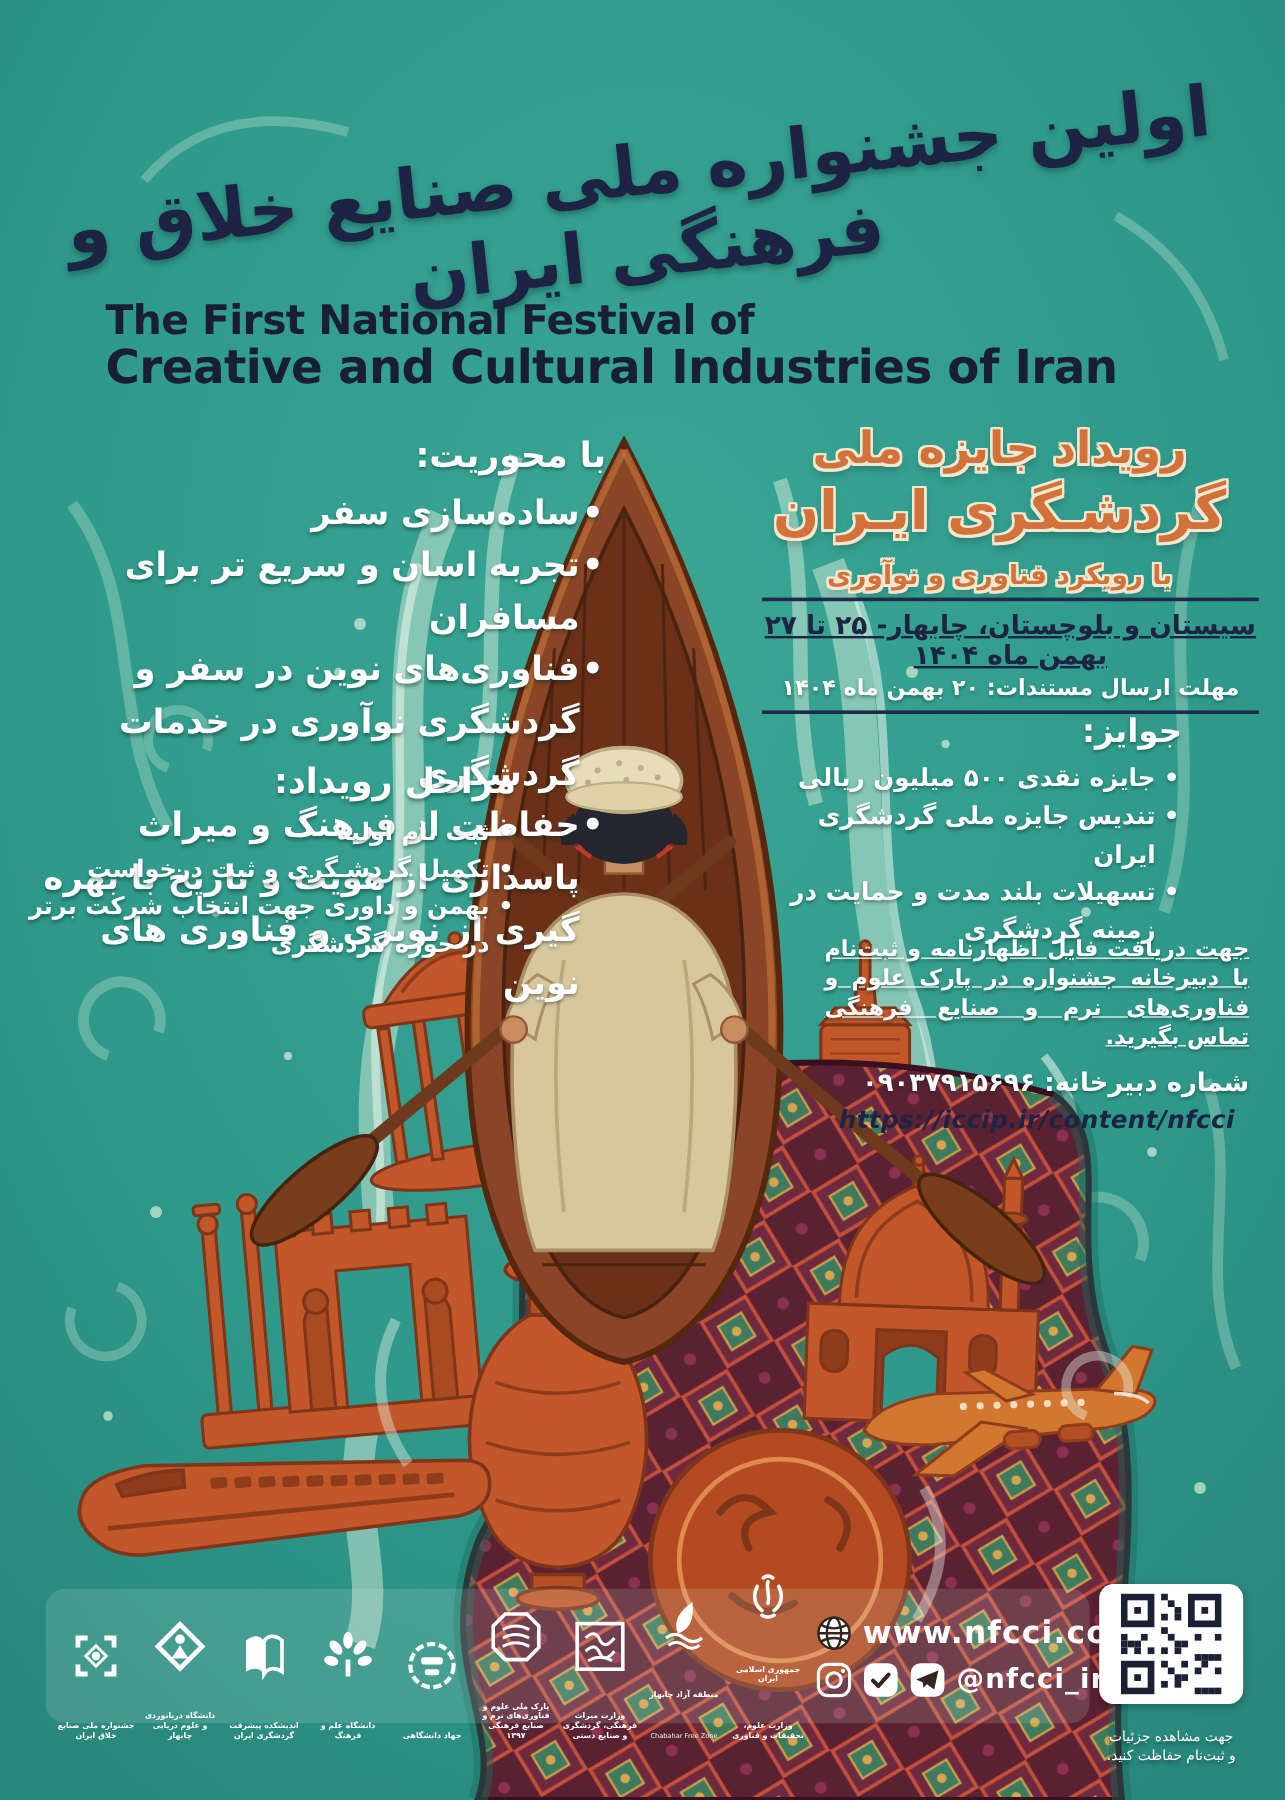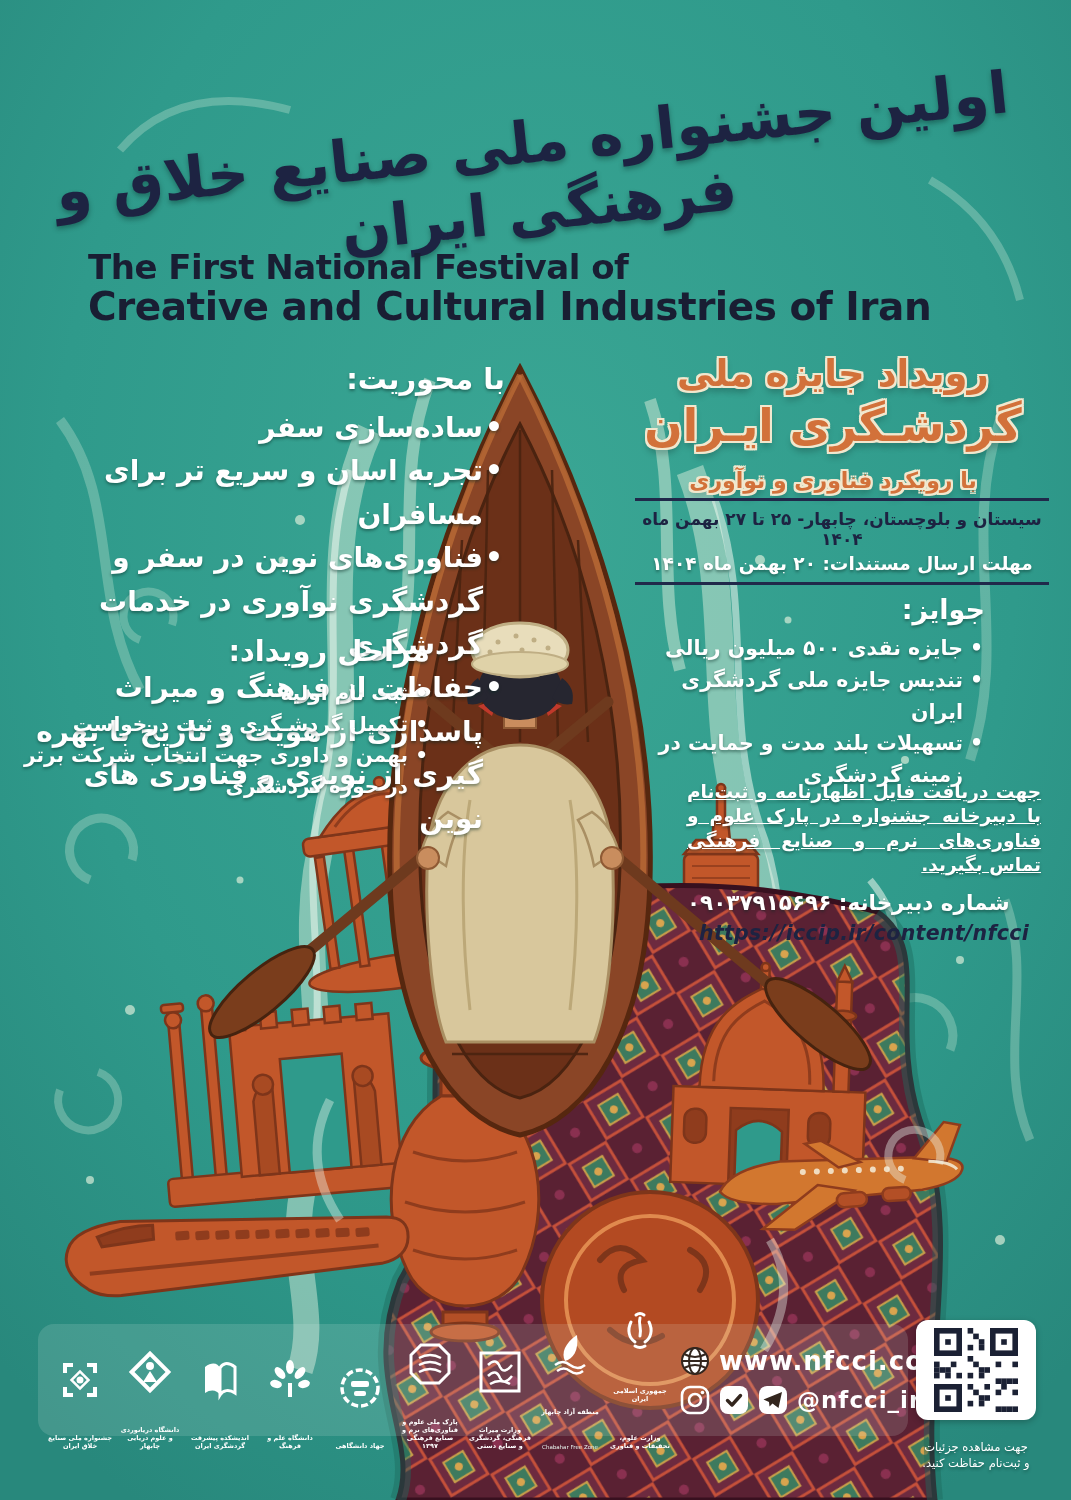--- a/index.html
+++ b/index.html
@@ -29,32 +29,32 @@
   #title-en .l1{font-size:34px;line-height:1.05;letter-spacing:-.5px;}
   #title-en .l2{font-size:39px;line-height:1.1;letter-spacing:-.5px;}
 
   #award-block{top:350px;right:20px;width:436px;text-align:center;font-weight:bold;color:#d2713a;}
   #award-block .a1{font-size:37px;line-height:1.3;}
   #award-block .a2{font-size:45px;line-height:1.25;}
   #award-block .a3{font-size:22px;margin-top:14px;}
 
   #info-block{top:498px;right:22px;width:414px;text-align:center;font-weight:bold;}
   .rule{border:none;border-top:3px solid #20294a;margin:0;}
-  #info-block .loc{font-size:17px;color:#1d2342;margin:8px 0 2px;}
+  #info-block .loc{font-size:22px;color:#1d2342;margin:8px 0 2px;text-decoration:underline;}
   #info-block .dl{font-size:18.5px;color:#fff;margin:4px 0 8px;}
 
   #prizes-block{top:590px;right:86px;width:344px;text-align:right;color:#fff;font-weight:bold;}
   #prizes-block h3{margin:4px 0 8px;font-size:27px;}
   ul.dots{list-style:none;margin:0;padding:0;font-size:20.5px;line-height:1.55;}
   ul.dots li{position:relative;padding-right:22px;}
   ul.dots li::before{content:"•";position:absolute;right:2px;top:0;}
 
   #contact-block{top:780px;right:30px;width:354px;color:#fff;font-weight:bold;}
   #contact-block p{margin:0;font-size:18.5px;line-height:1.32;text-align:justify;text-align-last:right;text-decoration:underline;}
-  #contact-block .phone{font-size:21.5px;text-align:left;margin-top:12px;}
+  #contact-block .phone{font-size:21.5px;text-align:right;margin-top:12px;}
   #contact-block .url{font-size:20.5px;text-align:center;margin-top:6px;color:#1d2342;font-style:italic;letter-spacing:.3px;text-shadow:none;}
 
   #themes-block{top:362px;right:566px;width:474px;text-align:right;color:#fff;font-weight:bold;}
   #themes-block h3{margin:0 0 10px;font-size:29px;}
   #themes-block ul{font-size:28px;line-height:1.55;}
 
   #stages-block{top:634px;right:641px;width:424px;text-align:right;color:#fff;font-weight:bold;}
   #stages-block h3{margin:0 0 10px;font-size:29px;}
   #stages-block ul{font-size:20px;line-height:1.55;}
 

